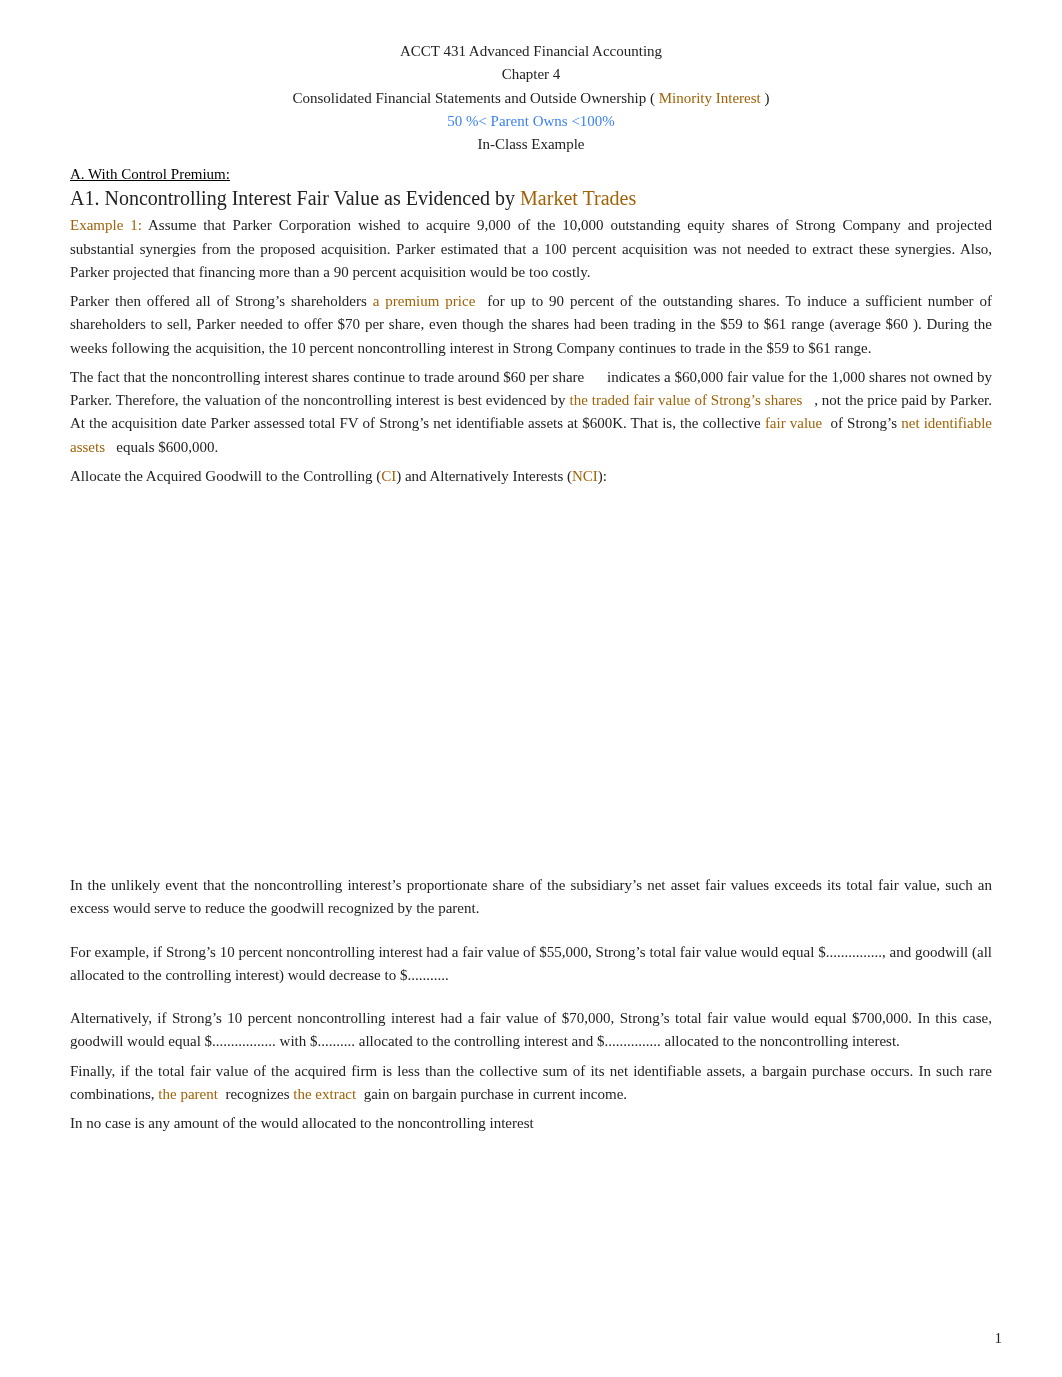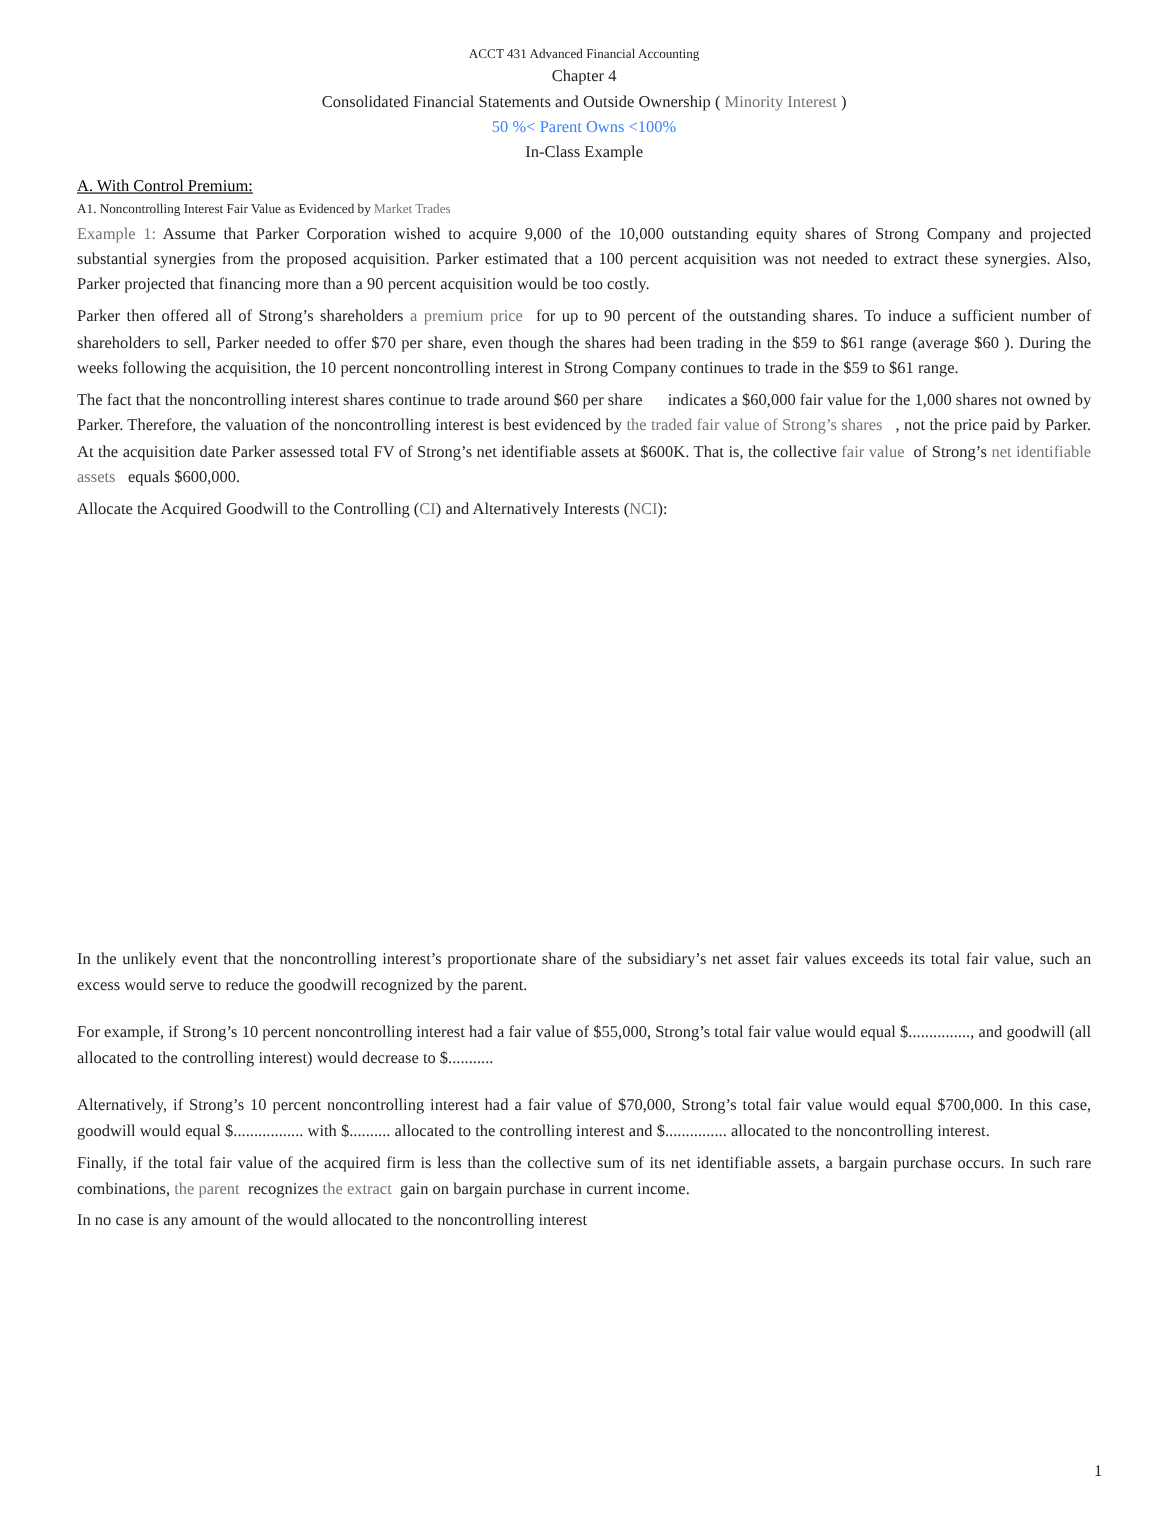--- a/index.html
+++ b/index.html
@@ -11,34 +11,34 @@
       padding: 40px 70px 60px 70px;
       max-width: 1062px;
       min-height: 1377px;
       position: relative;
     }
     .header {
       text-align: center;
       margin-bottom: 10px;
       line-height: 1.55;
     }
-    .header .line1 { font-size: 12px; }
+    .header .line1 { font-size: 15px; }
     .header .line2 { font-size: 15px; }
     .header .line3 { font-size: 15px; }
     .header .line4 { font-size: 15px; color: #3b82f6; }
     .header .line5 { font-size: 15px; }
-    .red { color: #737373; }
+    .red { color: #a16207; }
     .section-title {
       color: #000000;
       text-decoration: underline;
       margin-bottom: 4px;
       font-size: 15px;
     }
     .a1-title {
-      font-size: 12px;
+      font-size: 20px;
       margin-bottom: 4px;
     }
     .body-text {
       font-size: 15px;
       line-height: 1.55;
       margin-bottom: 6px;
       text-align: justify;
     }
     .page-number {
       position: absolute;

